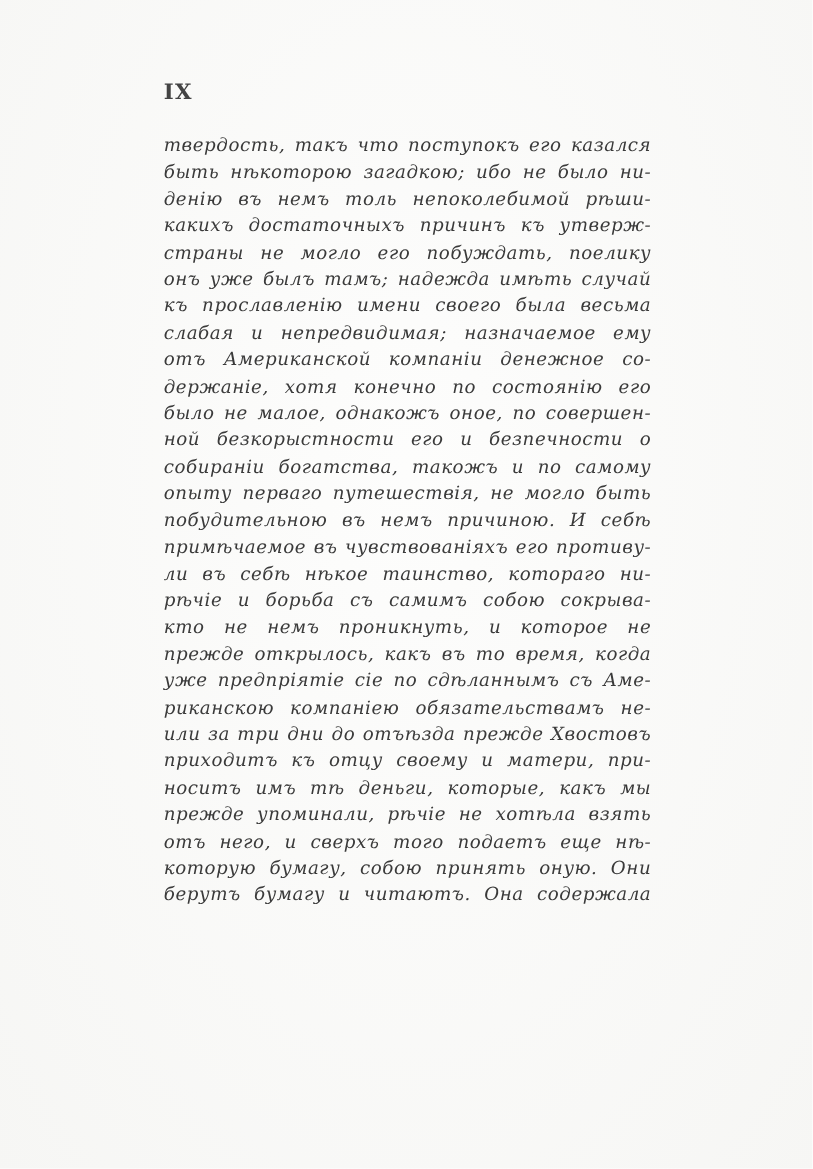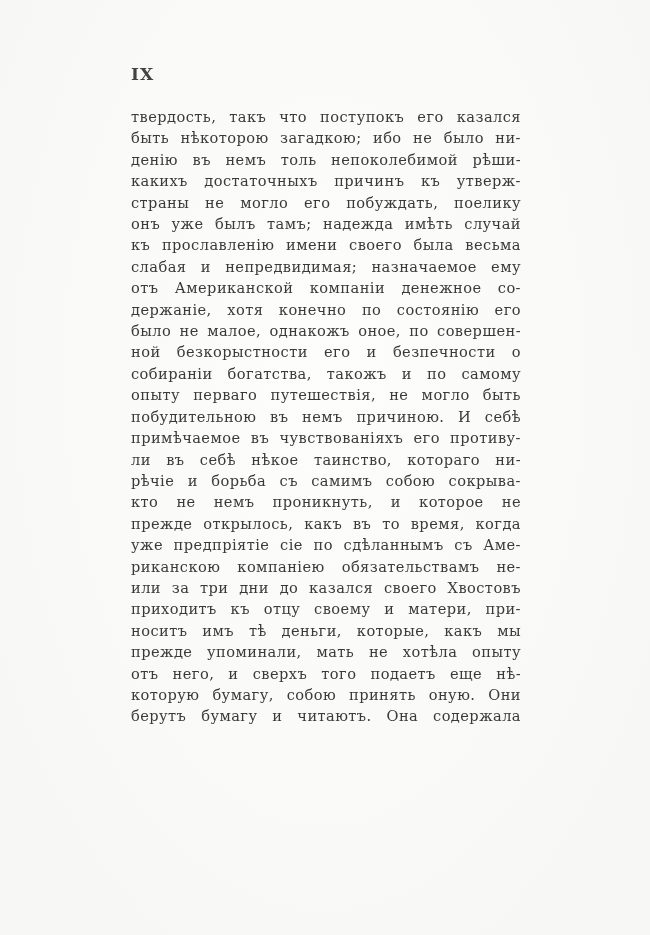--- a/index.html
+++ b/index.html
@@ -41,20 +41,21 @@
   }
   .line {
     font-size: 14.6px;
     line-height: 21.4px;
     letter-spacing: 0.03em;
     text-align: justify;
     text-align-last: justify;
     -moz-text-align-last: justify;
     white-space: normal;
     color: var(--ink);
+    font-style: italic;
   }
 </style>
 </head>
 <body>
 
 <div class="page">
   <div class="content">
     <div class="page-number">IX</div>
     <div class="text-block">
       <div class="line">твердость, такъ что поступокъ его казался</div>
@@ -72,22 +73,22 @@
       <div class="line">собираніи богатства, такожъ и по самому</div>
       <div class="line">опыту перваго путешествія, не могло быть</div>
       <div class="line">побудительною въ немъ причиною. И себѣ</div>
       <div class="line">примѣчаемое въ чувствованіяхъ его противу-</div>
       <div class="line">ли въ себѣ нѣкое таинство, котораго ни-</div>
       <div class="line">рѣчіе и борьба съ самимъ собою сокрыва-</div>
       <div class="line">кто не немъ проникнуть, и которое не</div>
       <div class="line">прежде открылось, какъ въ то время, когда</div>
       <div class="line">уже предпріятіе сіе по сдѣланнымъ съ Аме-</div>
       <div class="line">риканскою компаніею обязательствамъ не-</div>
-      <div class="line">или за три дни до казался своего Хвостовъ</div>
+      <div class="line">или за три дни до отъѣзда прежде Хвостовъ</div>
       <div class="line">приходитъ къ отцу своему и матери, при-</div>
       <div class="line">носитъ имъ тѣ деньги, которые, какъ мы</div>
-      <div class="line">прежде упоминали, мать не хотѣла опыту</div>
+      <div class="line">прежде упоминали, рѣчіе не хотѣла взять</div>
       <div class="line">отъ него, и сверхъ того подаетъ еще нѣ-</div>
       <div class="line">которую бумагу, собою принять оную. Они</div>
       <div class="line">берутъ бумагу и читаютъ. Она содержала</div>
     </div>
   </div>
 </div>
 
 </body></html>

